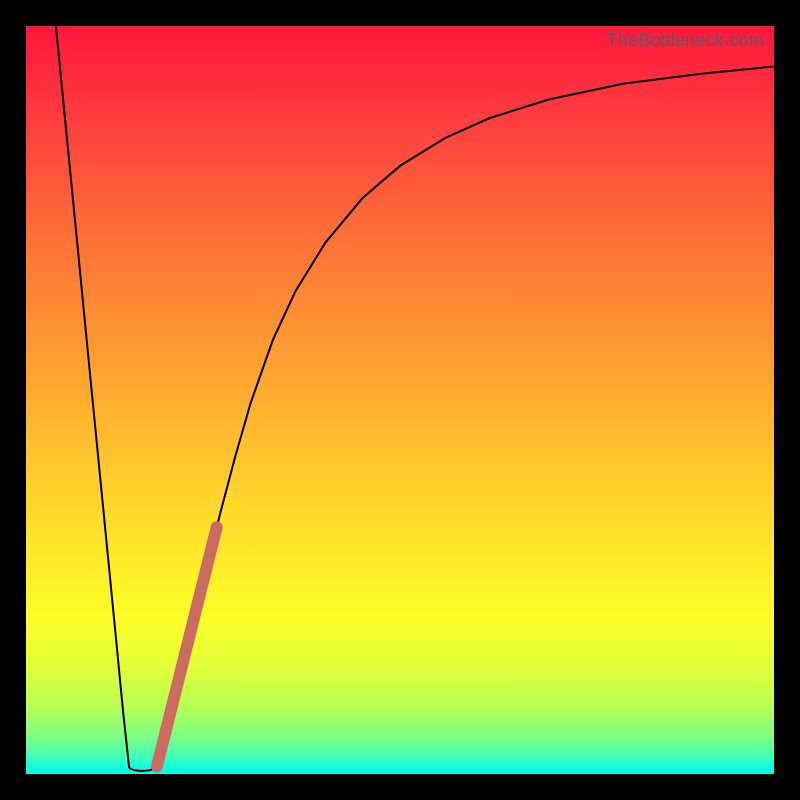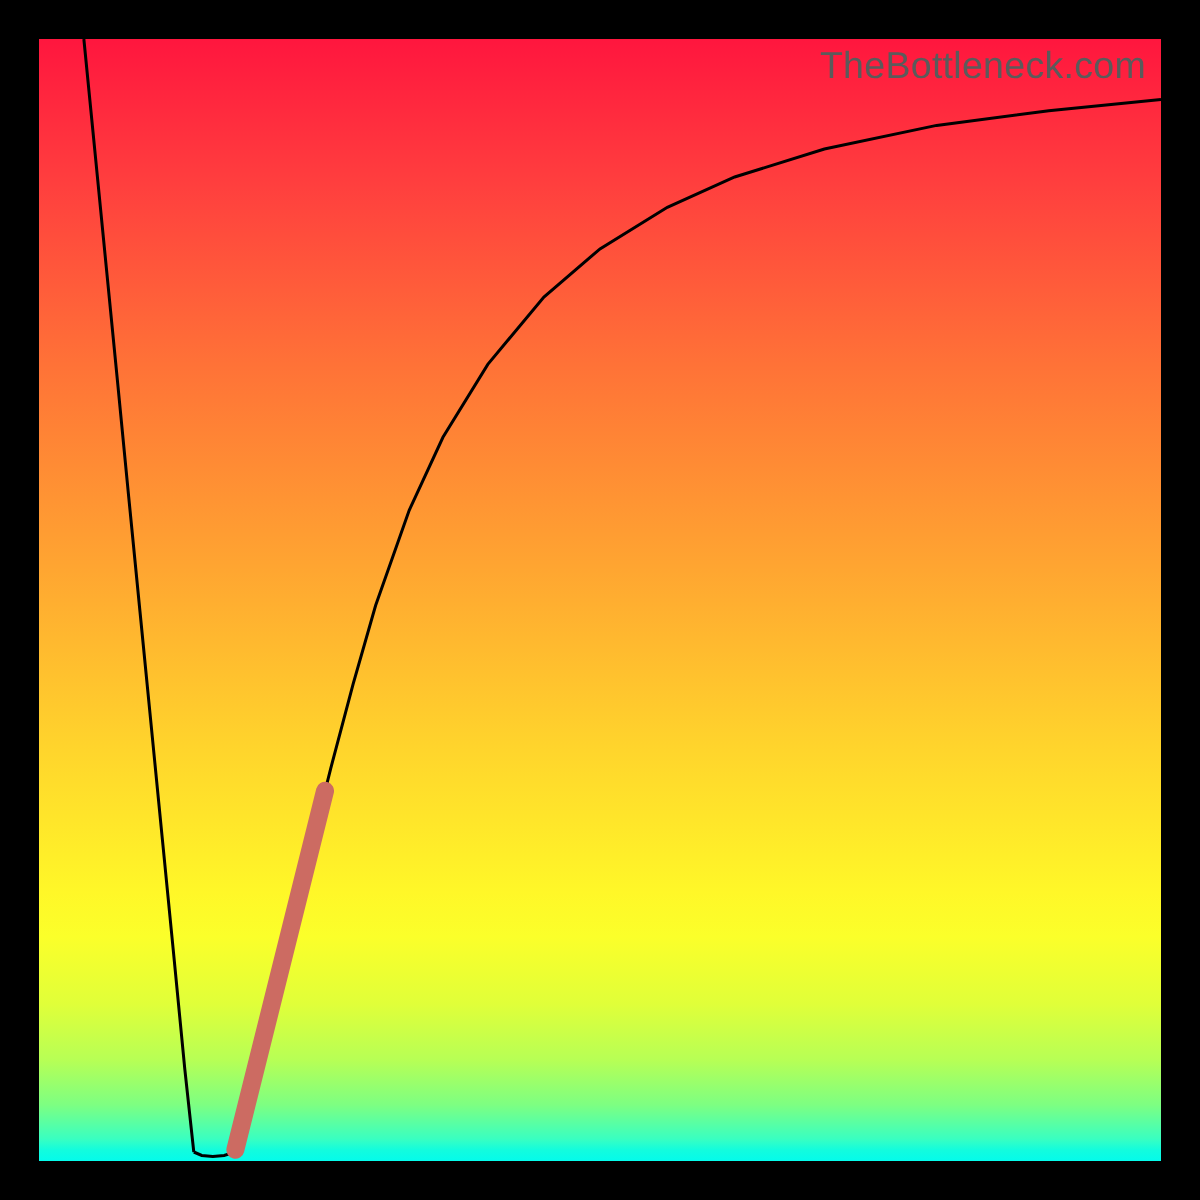--- a/index.html
+++ b/index.html
@@ -41,21 +41,21 @@
       #3affc0 98%,
       #13fcdd 99%,
       #04fbeb 100%
     );
   }
   .watermark {
     position: absolute;
     top: 4px;
     right: 10px;
     color: #5b5b5b;
-    font-size: 25px;
+    font-size: 18px;
     letter-spacing: 0.2px;
   }
   svg.curves {
     position: absolute;
     left: 0;
     top: 0;
     width: 748px;
     height: 748px;
     overflow: visible;
   }

